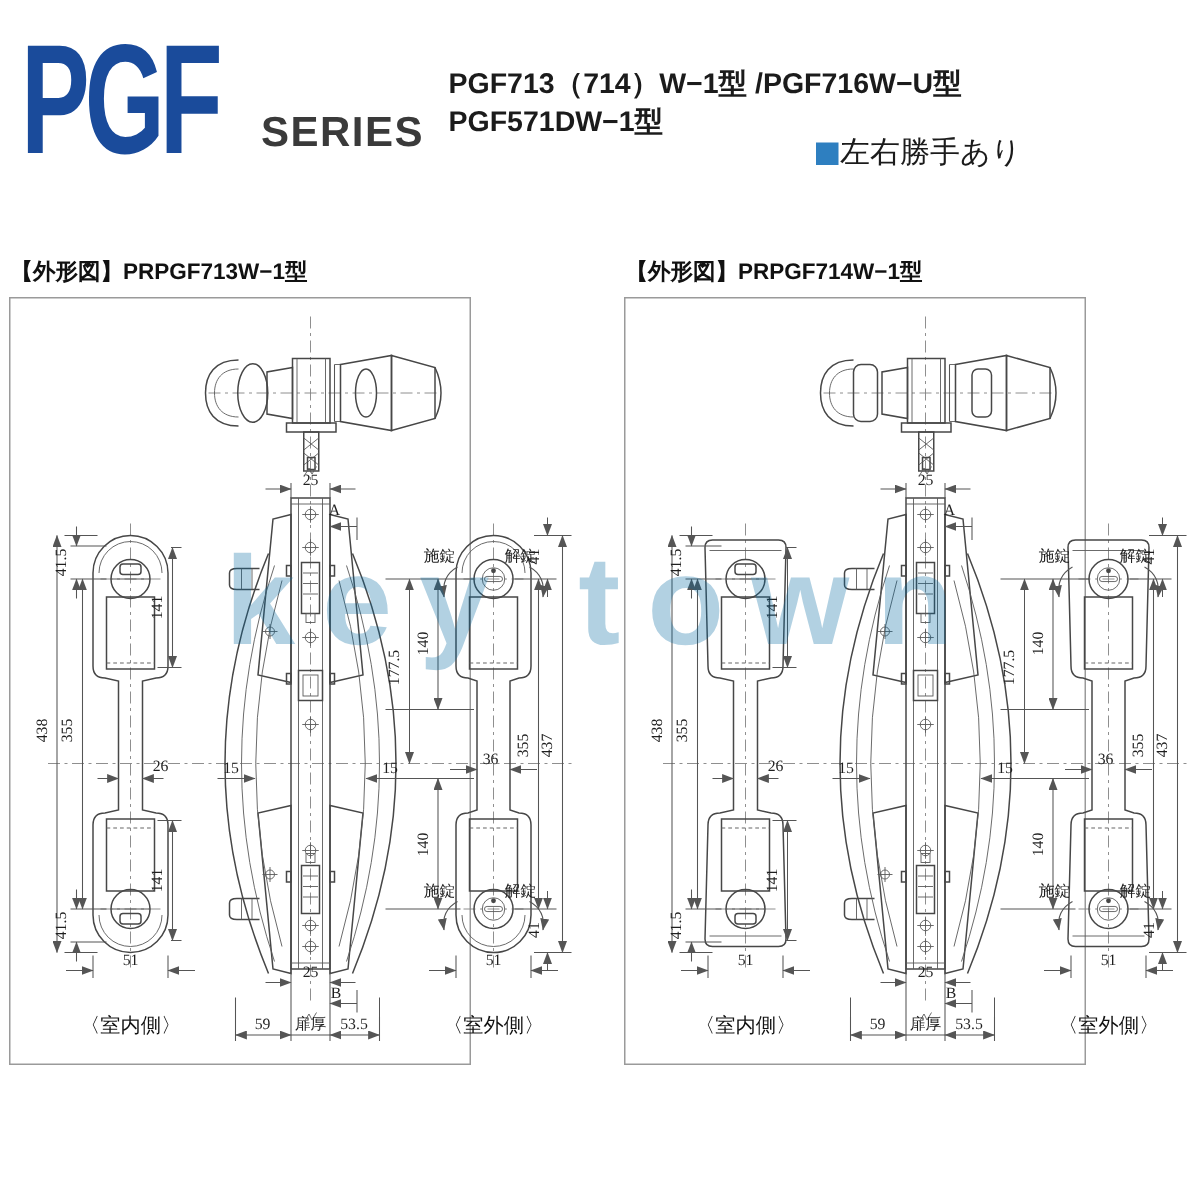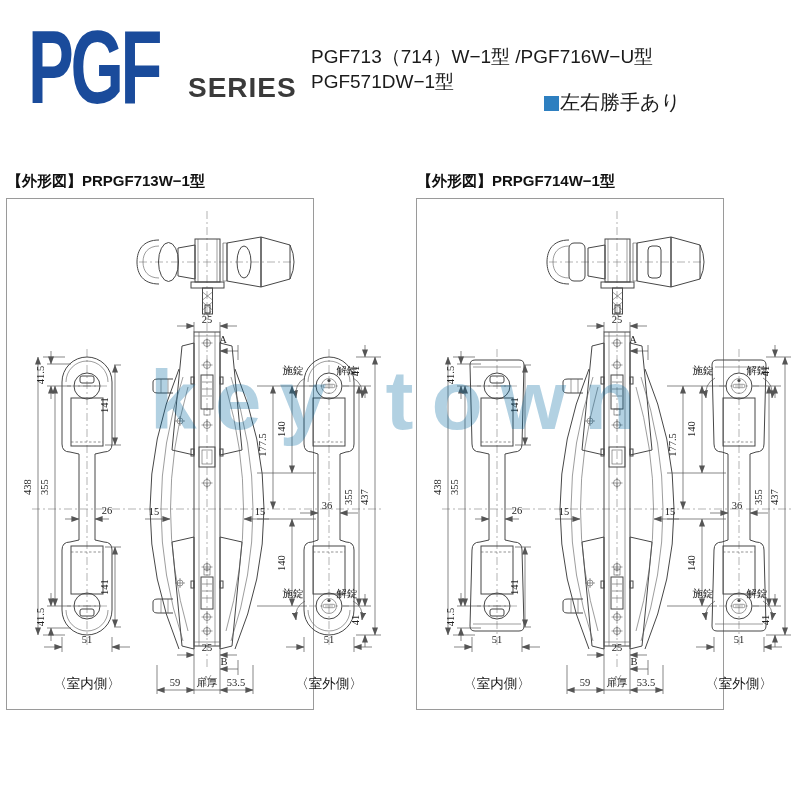--- a/index.html
+++ b/index.html
@@ -1,23 +1,23 @@
 <!DOCTYPE html>
 <html><head>
 <meta charset="utf-8">
 <style>
   html,body{margin:0;padding:0;background:#fff;}
   .page{position:relative;width:800px;height:800px;background:#fff;overflow:hidden;
         font-family:"Liberation Sans",sans-serif;color:#1c1c1c;}
-  .logo{position:absolute;left:28px;top:18px;width:300px;height:90px;}
+  .logo{position:absolute;left:14px;top:18px;width:300px;height:90px;}
   .logo-main{position:absolute;left:0;bottom:0;font-size:104px;line-height:82px;font-weight:bold;
              letter-spacing:-5px;transform:scaleX(0.66);transform-origin:0 100%;}
   .logo-series{position:absolute;left:160px;bottom:4px;font-size:28px;font-weight:bold;
                color:#3a3a3a;letter-spacing:1px;}
-  .models{position:absolute;left:311px;top:44px;font-size:19px;font-weight:normal;
+  .models{position:absolute;left:299px;top:44px;font-size:19px;font-weight:bold;
           line-height:25px;color:#1b1b1b;white-space:nowrap;}
   .note{position:absolute;left:544px;top:91px;font-size:20px;line-height:23px;color:#1b1b1b;white-space:nowrap;}
   .note-square{display:inline-block;width:15px;height:15px;margin-right:1px;vertical-align:-2px;}
   .note-l2{padding-left:16px;}
   .figure{position:absolute;top:172px;width:308px;}
   .f1{left:6px;} .f2{left:402px;margin-left:14px;}
   .fig-title{font-size:15px;font-weight:bold;color:#111;margin:0 0 7px 1px;white-space:nowrap;}
   .fig-box{border:1px solid #9a9a9a;height:512px;box-sizing:border-box;background:#fff;}
   .fig-box svg{display:block;}
   .watermark{position:absolute;left:150px;top:352px;font-size:84px;font-weight:bold;

